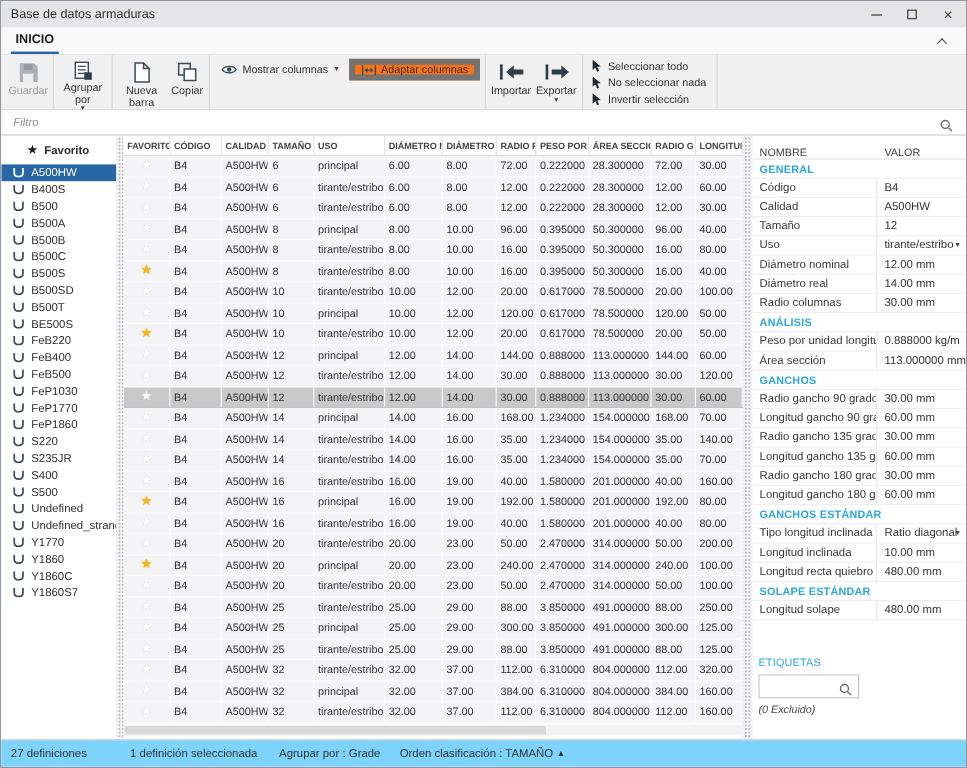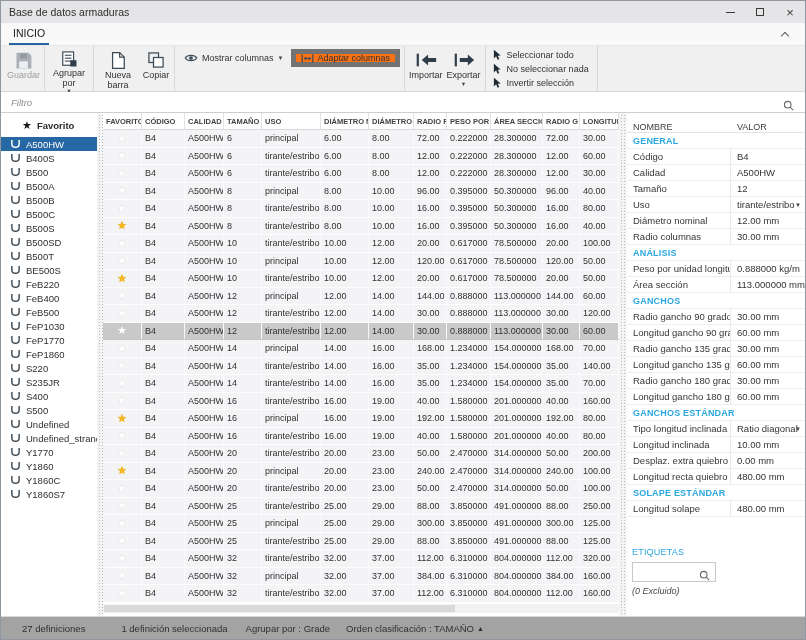--- a/index.html
+++ b/index.html
@@ -10,21 +10,21 @@
   .titlebar{height:22px;background:#e5e5e7;display:flex;align-items:center;padding:0 0 0 8px;flex:none}
   .title{font-size:10.5px;color:#2e2e2e}
   .winbtns{margin-left:auto;display:flex;height:100%}
   .wb{width:30px;height:100%;display:flex;align-items:center;justify-content:center;color:#3c3c3c;cursor:default}
   .minbar{width:9px;height:1px;background:#3c3c3c;display:block}
   .maxbox{width:8px;height:8px;border:1px solid #3c3c3c;display:block}
   .closeg{font-size:13px;line-height:13px}
 
   
   .tabrow{height:23px;background:#f9f9fa;display:flex;align-items:center;padding:0 12px 0 8px;border-bottom:1px solid #e6e6e8;flex:none}
-  .tab{font-size:10.5px;font-weight:400;color:#1a1a1a;height:100%;display:flex;align-items:center;padding:0 4px;border-bottom:2px solid #2664a5}
+  .tab{font-size:10.5px;font-weight:700;color:#1a1a1a;height:100%;display:flex;align-items:center;padding:0 4px;border-bottom:2px solid #2664a5}
   .collapse{margin-left:auto;width:16px;display:flex;justify-content:center}
   .chev{width:6px;height:6px;border-left:1.3px solid #5d5d5d;border-top:1.3px solid #5d5d5d;transform:rotate(45deg);display:block;margin-top:3px}
 
   
   .toolbar{height:46px;background:#f0f0f1;border-bottom:1px solid #d7d7d9;display:flex;align-items:stretch;padding-left:2px;flex:none}
   .tgroup{display:flex;align-items:stretch;border-right:1px solid #d8d8da;padding:1px 2px}
   .rbtn{display:flex;flex-direction:column;align-items:center;padding:2px 2px 0;min-width:32px}
   .ric{height:22px;display:flex;align-items:center;justify-content:center}
   .rlabel{font-size:9px;color:#323232;text-align:center;line-height:9.5px;white-space:normal;max-width:40px}
   .rlabel.dis{color:#9d9d9d}
@@ -82,21 +82,21 @@
   .dda{display:none;position:absolute;right:6px;top:5px;font-size:6px;color:#444}
   .prow.dd .dda{display:block}
   .etiq{margin-top:30px;padding-left:5px}
   .etiqlabel{color:#2ba7de;font-weight:400;font-size:9px;letter-spacing:.2px}
   .etiqbox{margin-top:5px;width:84px;height:20px;border:1px solid #c9c9cc;background:#fff;position:relative;display:flex;align-items:center}
   .etiqbox input{border:none;outline:none;width:62px;padding-left:5px;font-size:9px;font-family:inherit;background:transparent}
   .etiqbox .mag{position:absolute;right:5px;top:4px}
   .excl{margin-top:4px;font-size:9px;font-style:italic;color:#4a4a4a}
 
   
-  .statusbar{height:23px;background:#a3a3a3;border-top:1px solid #d9d9db;display:flex;align-items:center;font-size:9.5px;color:#303030;padding-left:21px;flex:none}
+  .statusbar{height:23px;background:#7dd3fc;border-top:1px solid #d9d9db;display:flex;align-items:center;font-size:9.5px;color:#303030;padding-left:8px;flex:none}
   .sb2{margin-left:36px}.sb3{margin-left:18px}.sb4{margin-left:16px;display:flex;align-items:center;gap:3px}
   .sortarr{font-size:7px;color:#303030}
 </style>
 </head>
 <body>
 
 <div class="win">
 
   <div class="titlebar">
     <span class="title">Base de datos armaduras</span>
@@ -1017,20 +1017,25 @@
             <span class="pval">tirante/estribo</span>
             <span class="dda">▼</span>
           </div>
 
           <div class="prow">
             <span class="pname">Diámetro nominal</span>
             <span class="pval">12.00 mm</span>
 
           </div>
 
+          <div class="prow">
+            <span class="pname">Diámetro real</span>
+            <span class="pval">14.00 mm</span>
+
+          </div>
 
           <div class="prow">
             <span class="pname">Radio columnas</span>
             <span class="pval">30.00 mm</span>
 
           </div>
 
           <div class="prow hdr">
             <span class="pname">ANÁLISIS</span>
 
@@ -1099,25 +1104,20 @@
             <span class="pval">Ratio diagonal</span>
             <span class="dda">▼</span>
           </div>
 
           <div class="prow">
             <span class="pname">Longitud inclinada</span>
             <span class="pval">10.00 mm</span>
 
           </div>
 
-          <div class="prow">
-            <span class="pname">Desplaz. extra quiebro</span>
-            <span class="pval">0.00 mm</span>
-
-          </div>
 
           <div class="prow">
             <span class="pname">Longitud recta quiebro</span>
             <span class="pval">480.00 mm</span>
 
           </div>
 
           <div class="prow hdr">
             <span class="pname">SOLAPE ESTÁNDAR</span>
 

